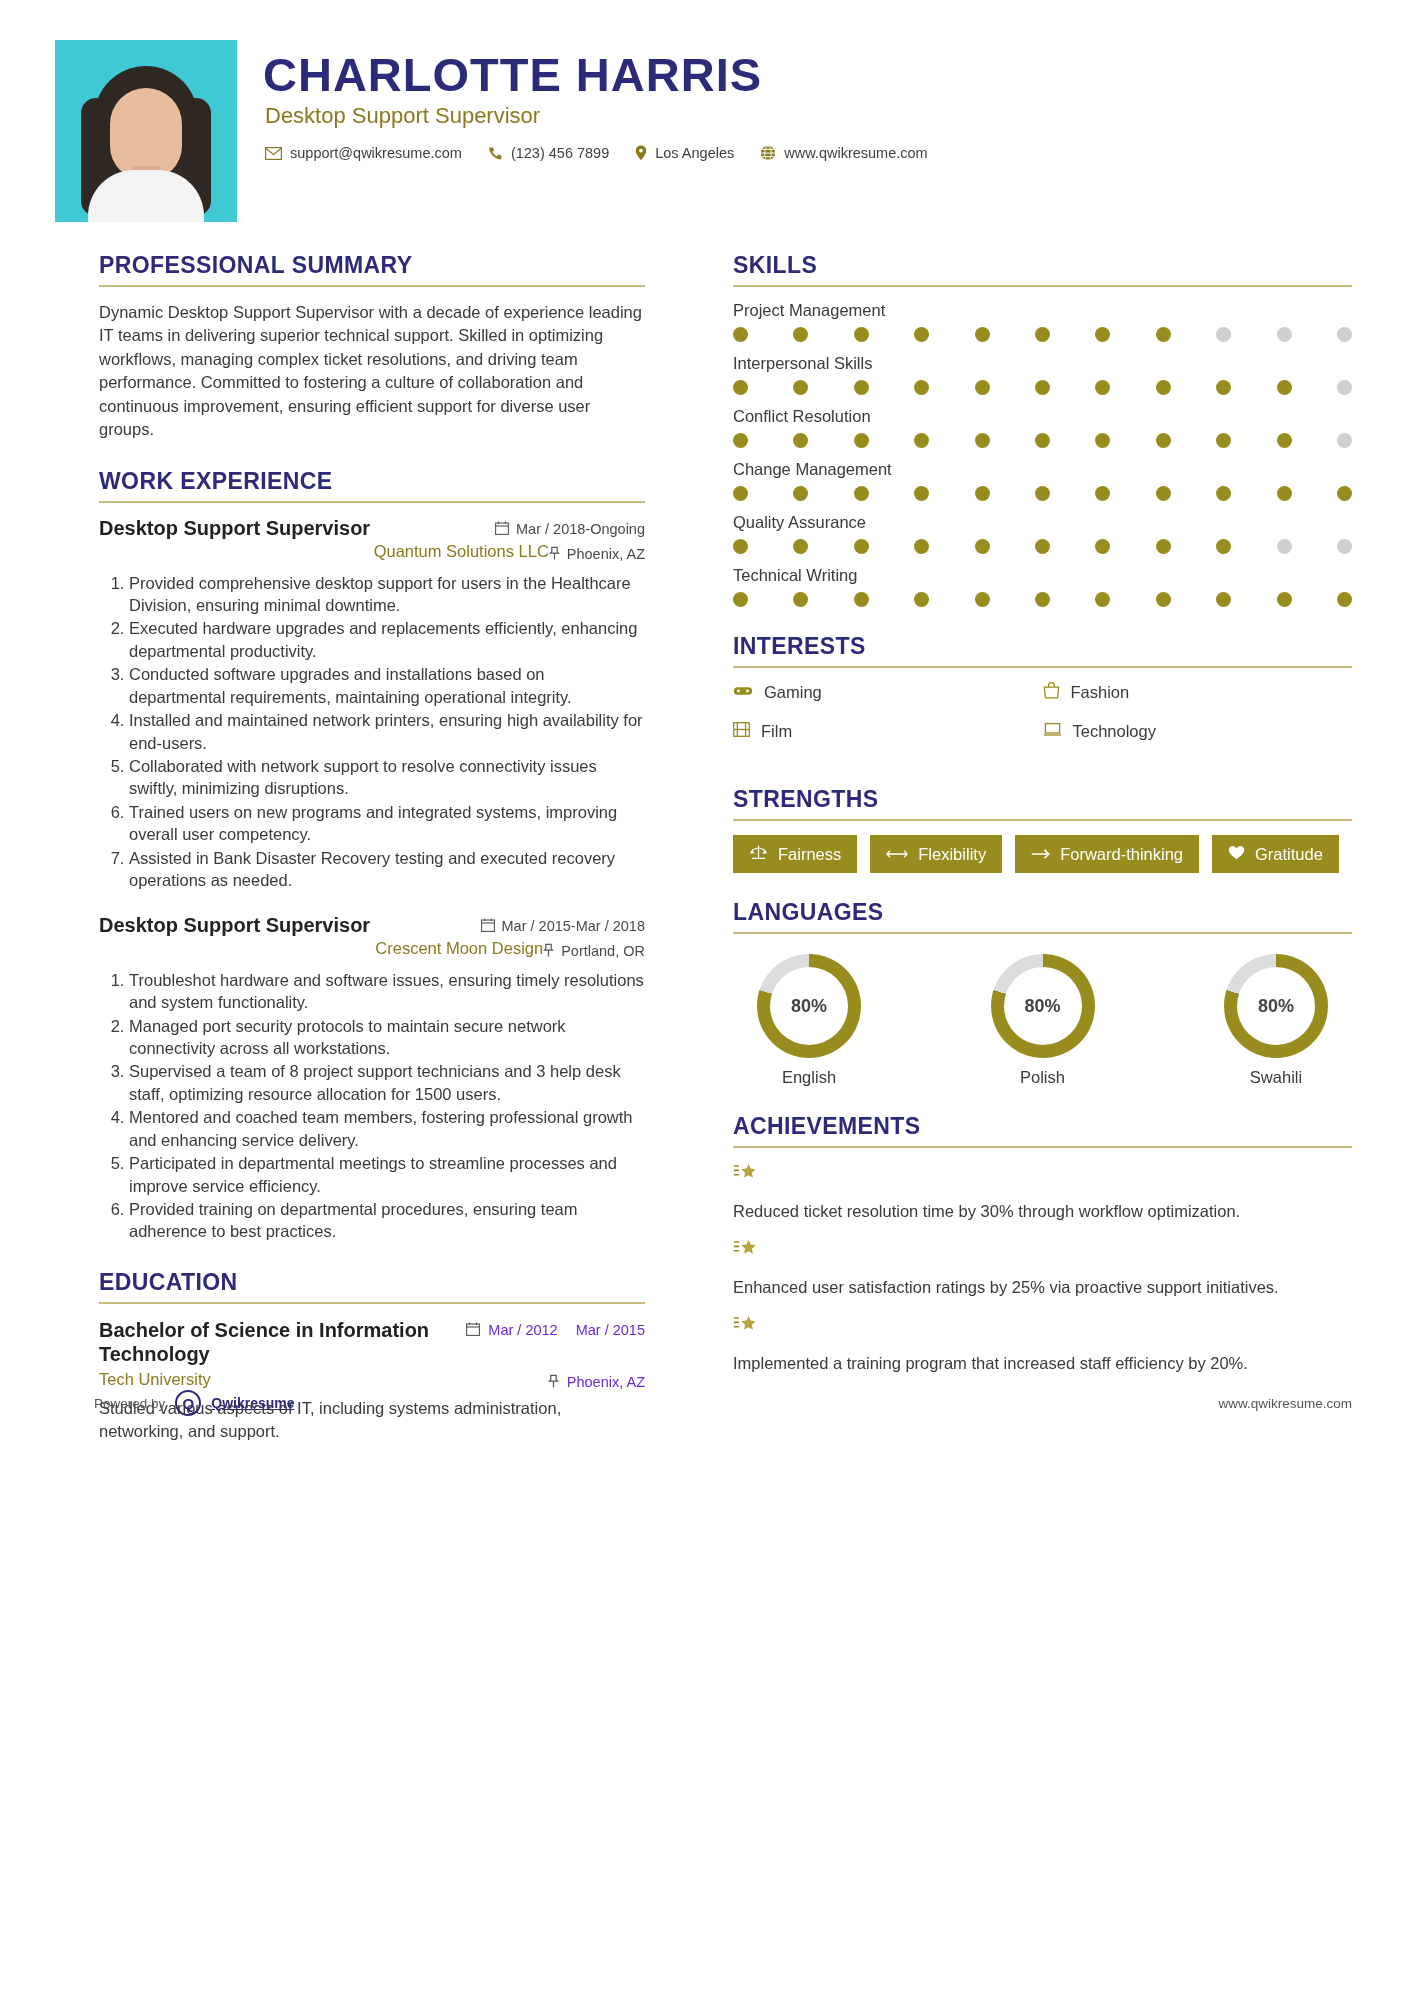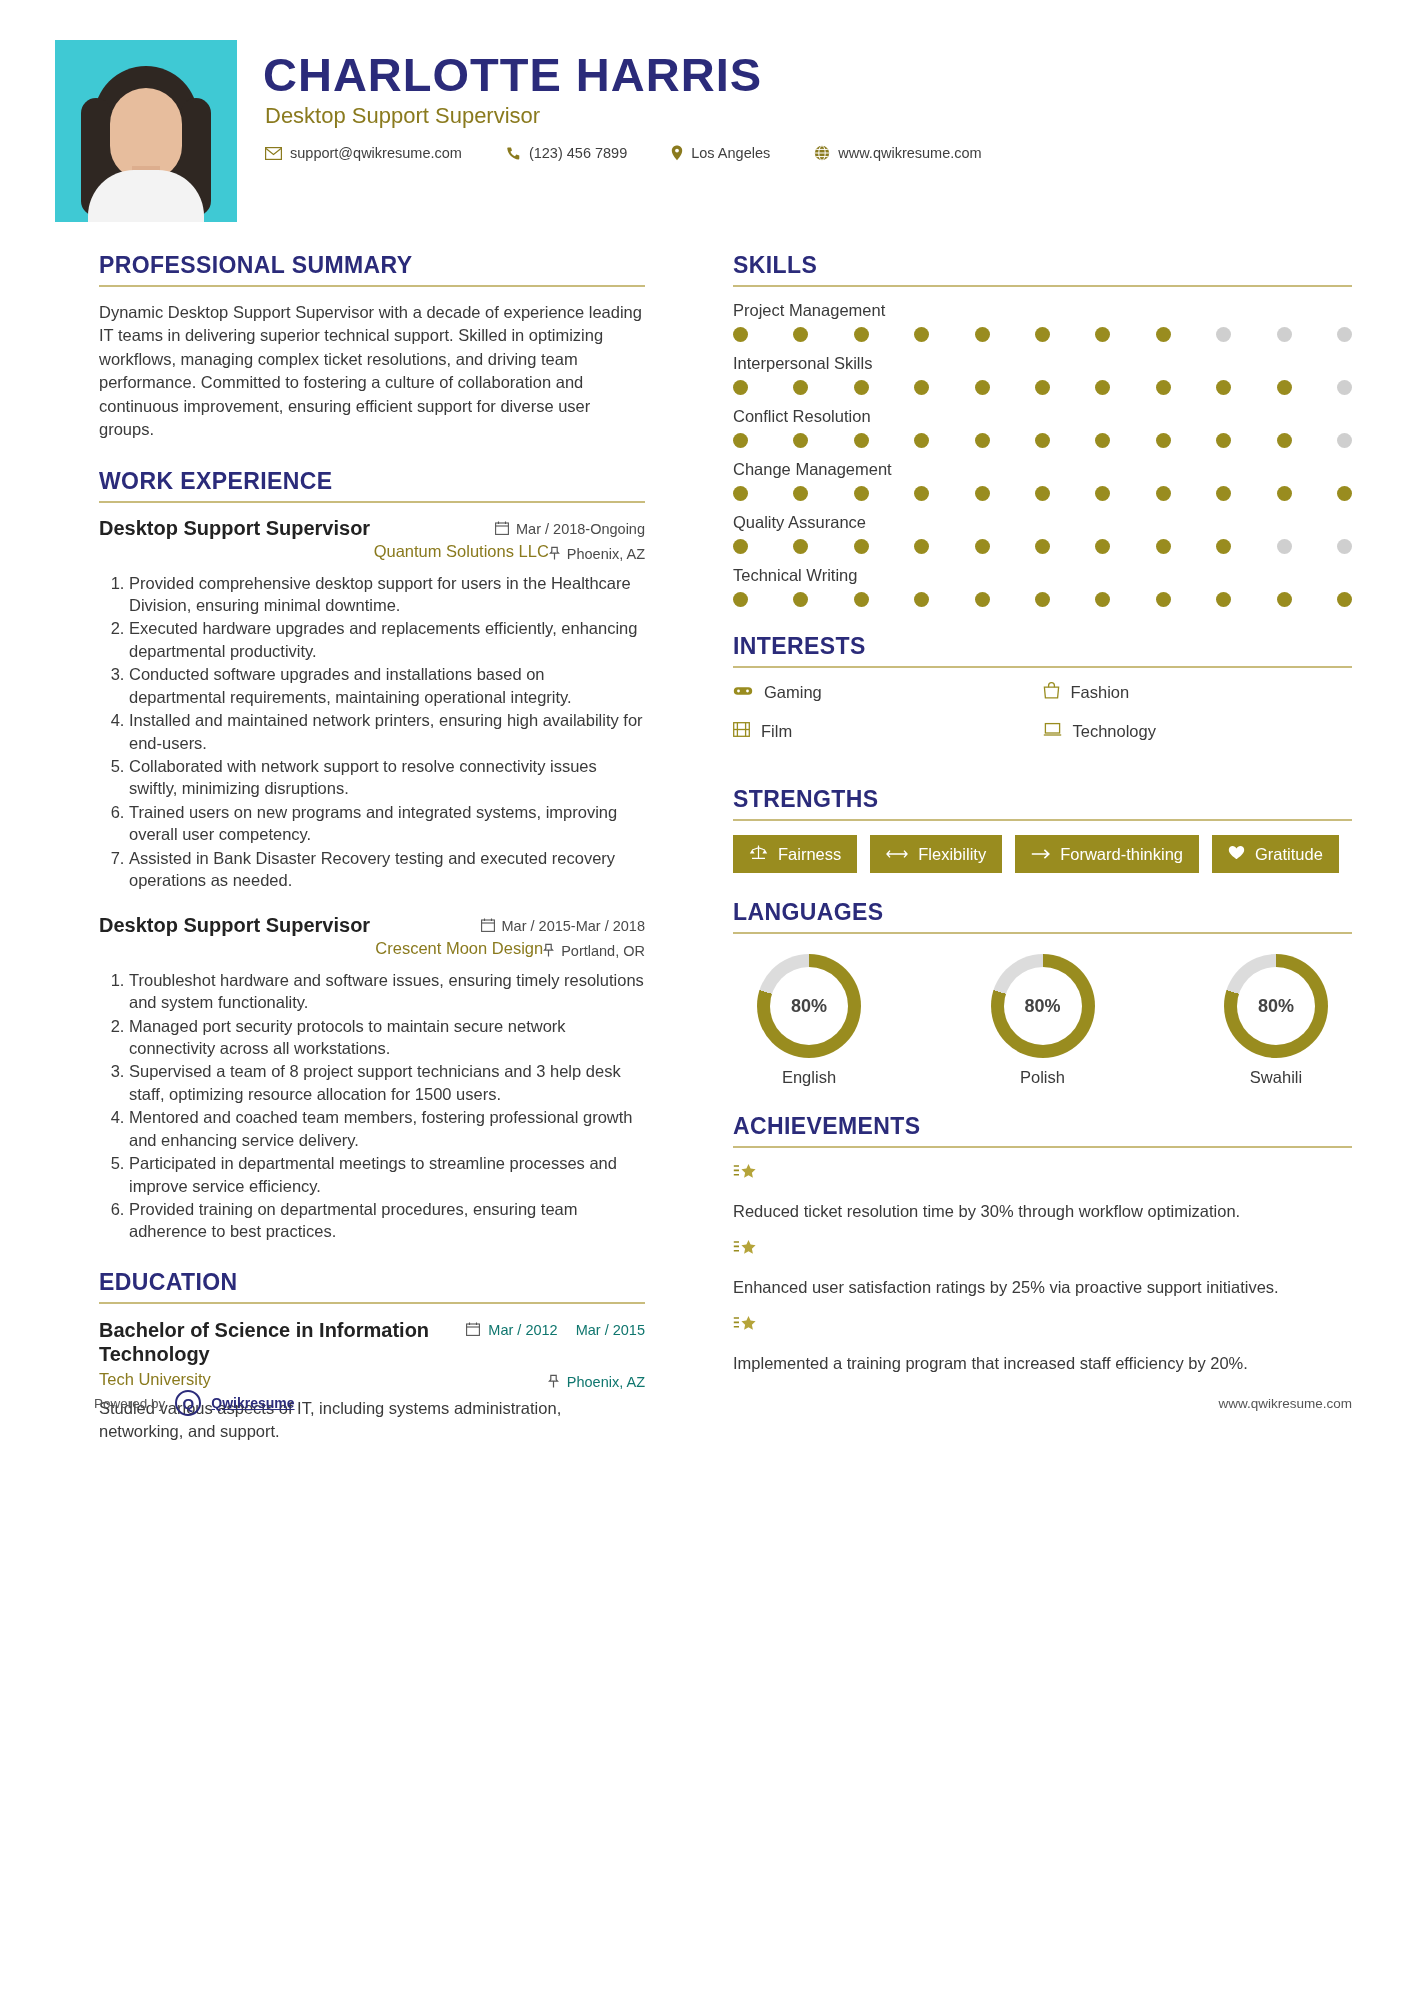--- a/index.html
+++ b/index.html
@@ -36,21 +36,21 @@
     width:116px; height:52px; background:#f3f3f3; border-radius:46px 46px 0 0;
   }
   .photo .neck { position:absolute; left:50%; top:126px; transform:translateX(-50%); width:28px; height:26px; background:#ddae8e; }
 
   .head-main { padding-top:10px; flex:1; }
   .name {
     font-size:47px; font-weight:bold; letter-spacing:1px;
     color:#2b2b7a; line-height:1.05; margin:0 0 4px 0;
   }
   .job-title { font-size:22px; color:#8a7a1e; margin:0 0 16px 2px; }
-  .contacts { display:flex; align-items:flex-end; flex-wrap:wrap; gap:18px; padding-left:2px; }
+  .contacts { display:flex; align-items:flex-end; flex-wrap:wrap; gap:0; padding-left:2px; }
   .contact { display:flex; align-items:center; gap:8px; font-size:14.5px; color:#3f3f3f; margin-right:26px; }
   .contact svg { display:block; }
 
   
   .cols { display:flex; gap:44px; }
   .left { width:590px; flex:0 0 590px; }
   .right { flex:1; }
 
   .sec-title {
     font-size:23px; font-weight:bold; color:#2b2b7a; letter-spacing:0.4px;
@@ -64,21 +64,21 @@
   .job-role { font-size:20px; font-weight:bold; color:#222; }
   .job-meta { font-size:14.5px; color:#4a4a4a; display:flex; align-items:center; gap:7px; white-space:nowrap; padding-top:4px;}
   .job-sub { display:flex; justify-content:flex-end; align-items:flex-start; margin-top:2px; }
   .company { font-size:16.5px; color:#8a7a1e; }
   .bullets { margin:9px 0 0 0; padding-left:30px; }
   .bullets li { font-size:16.5px; line-height:1.36; margin-bottom:1px; color:#3a3a3a; }
   .job-block { margin-bottom:22px; }
 
   .edu-head { display:flex; justify-content:space-between; align-items:flex-start; gap:14px; }
   .edu-degree { font-size:20px; font-weight:bold; color:#222; max-width:400px; line-height:1.2; }
-  .edu-dates { font-size:14.5px; color:#0f766e; display:flex; align-items:center; gap:8px; white-space:nowrap; padding-top:4px; }
+  .edu-dates { font-size:14.5px; color:#6d28d9; display:flex; align-items:center; gap:8px; white-space:nowrap; padding-top:4px; }
   .edu-dates .two { display:flex; gap:18px; }
   .edu-dates .two span { display:block; text-align:center; line-height:1.15; }
   .edu-sub { display:flex; justify-content:space-between; margin-top:4px; }
   .edu-school { font-size:16.5px; color:#8a7a1e; }
   .edu-desc { font-size:16.5px; line-height:1.4; margin-top:6px; }
 
   
   .skill-name { font-size:16.5px; color:#3a3a3a; margin-bottom:7px; }
   .dots { display:flex; justify-content:space-between; margin-bottom:12px; }
   .dot { width:15px; height:15px; border-radius:50%; background:#998c1f; }

